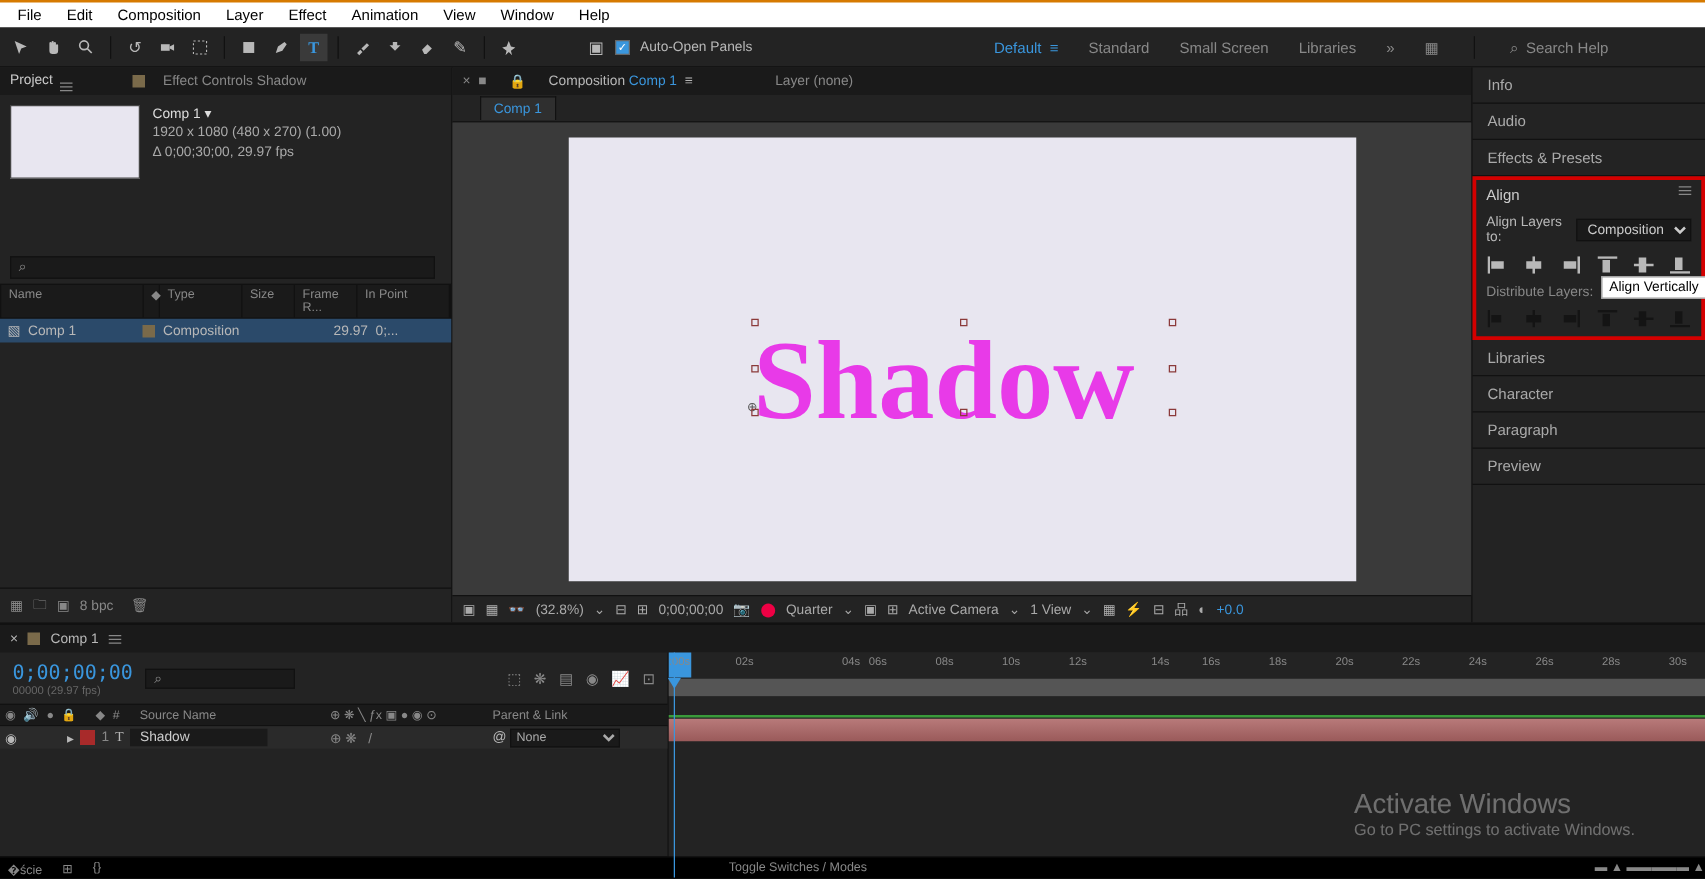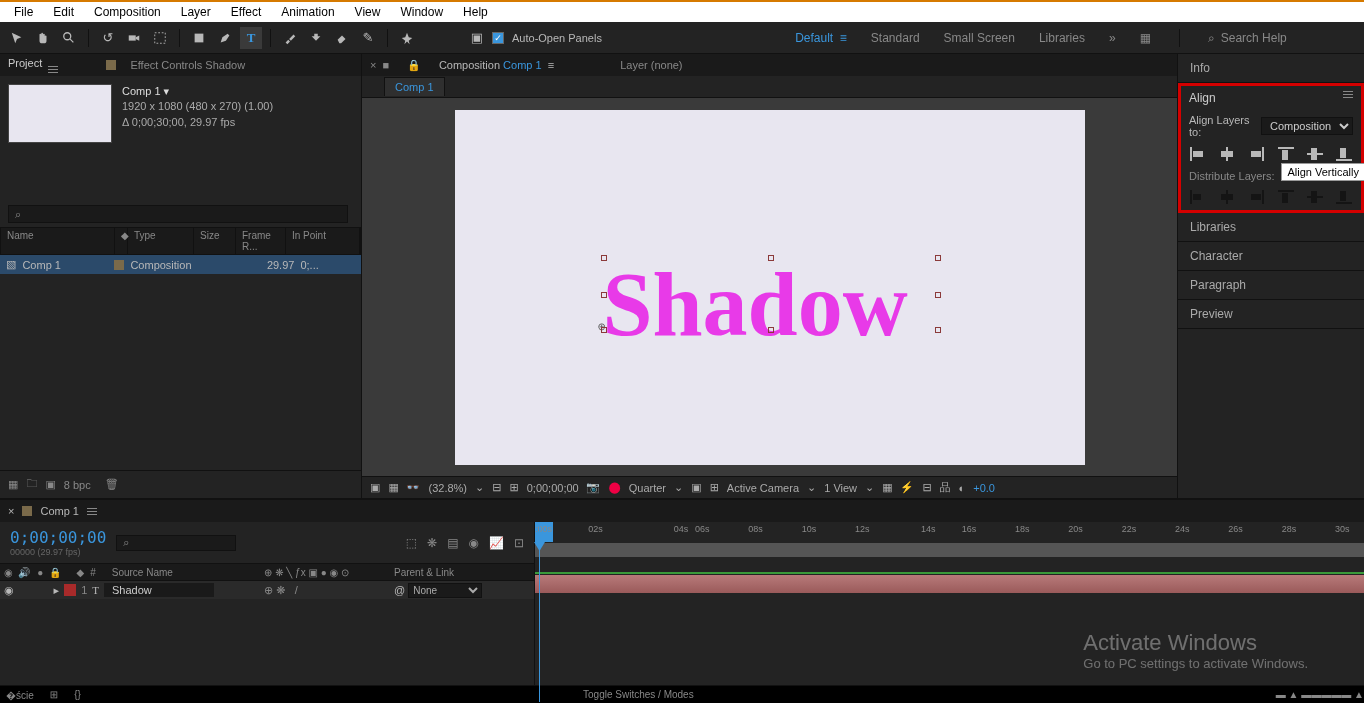--- a/index.html
+++ b/index.html
@@ -67,21 +67,21 @@
 .tl-cols-left { display: flex; align-items: center; gap: 6px; padding: 0 4px; width: 260px;}
 .tl-cols-mid { width: 130px; padding: 0 4px;}
 .tl-cols-right { flex: 1; padding: 0 4px;}
 .tl-layer { display: flex; background: #2a2a2a; height: 18px; align-items: center; font-size: 11px;}
 .tl-layer .lbl-box { display: flex; gap: 5px; align-items: center; width: 260px; padding: 0 4px;}
 .tl-layer .red-sq { width: 12px; height: 12px; background: #a82a2a; }
 .tl-layer .num { color: #888; }
 .tl-layer .layername { background: #1a1a1a; padding: 1px 8px; color: #ccc; width: 110px;}
 .tl-layer .switches { width: 130px; display: flex; gap: 2px; padding: 0 4px; color: #888;}
 .tl-layer .parent { flex: 1; padding: 0 4px;}
-.tl-layer .parent select { background: #1a1a1a; color: #aaa; border: 1px solid #111; font-size: 10px; width: 74px;}
+.tl-layer .parent select { background: #1a1a1a; color: #aaa; border: 1px solid #111; font-size: 10px; width: 88px;}
 .tl-right { flex: 1; position: relative; background: #232323;}
 .ruler { height: 35px; border-bottom: 1px solid #111; display: flex; position: relative; background: #232323;}
 .ruler-highlight { position: absolute; left: 0; top: 0; width: 18px; height: 20px; background: #3a96dd;}
 .tick { position: absolute; font-size: 9px; color: #888; top: 2px;}
 .work-area { position: absolute; left: 0; top: 21px; right: 0; height: 14px; background: #555;}
 .playhead { position: absolute; left: 4px; top: 0; width: 1px; height: 180px; background: #3a96dd; z-index: 5;}
 .playhead::before { content: ""; position: absolute; left: -5px; top: 20px; width: 11px; height: 9px; background: #3a96dd; clip-path: polygon(0 0, 100% 0, 50% 100%);}
 .layer-bar { position: absolute; left: 0; top: 53px; right: 0; height: 18px; background: linear-gradient(#b87a7a, #9a5a5a);}
 .green-line { position: absolute; left: 0; right: 0; top: 50px; height: 2px; background: #3a9a3a;}
 .tl-footer { height: 18px; background: #000000; border-top: 1px solid #111; display: flex; align-items: center; color: #888; font-size: 10px; gap: 16px;}
@@ -295,20 +295,22 @@
         <span>⚡</span>
         <span>⊟</span>
         <span>品</span>
         <span>◐</span>
         <span style="color:#3a96dd">+0.0</span>
       </div>
     </div>
 
     <div class="right-panel">
       <div class="r-item">Info</div>
+      <div class="r-item">Audio</div>
+      <div class="r-item">Effects &amp; Presets</div>
       <div class="align-panel">
         <div class="align-header">
           <span>Align</span>
           <span class="menu-lines">
               <i></i>
               <i></i>
               <i></i>
             </span>
         </div>
         <div class="align-row">

